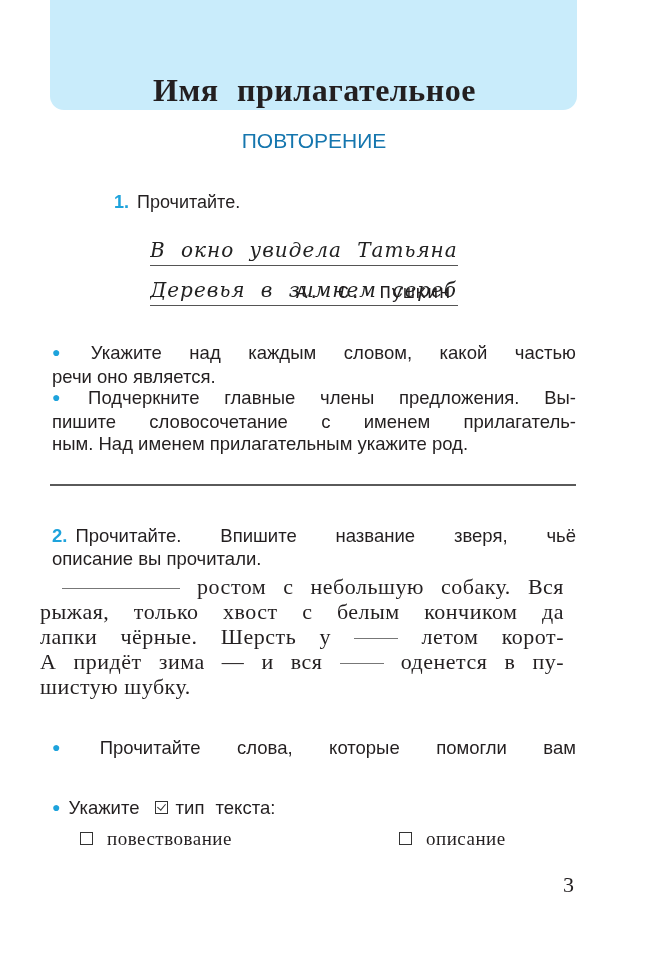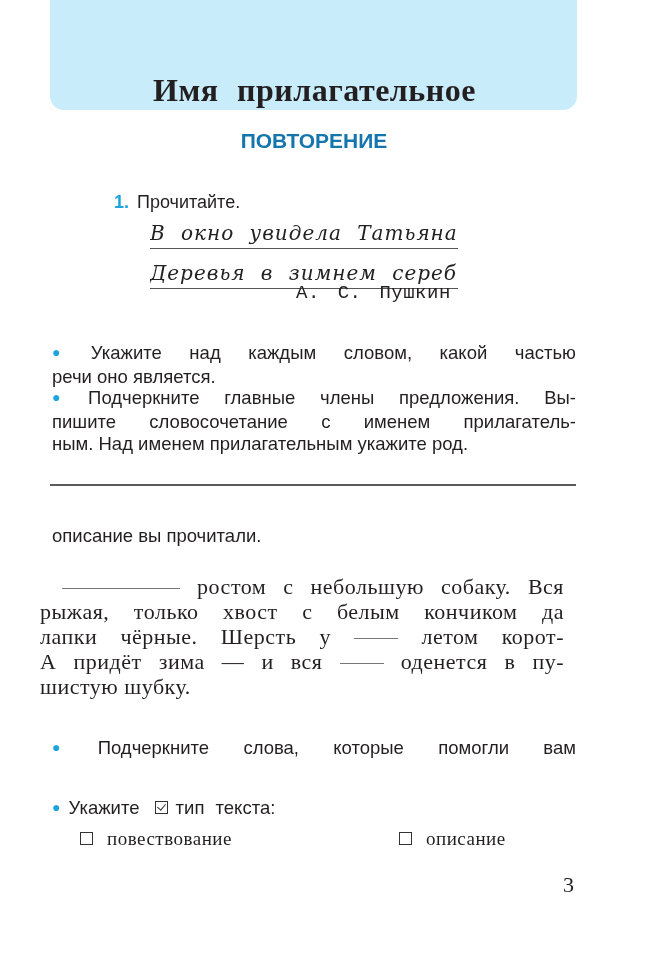--- a/index.html
+++ b/index.html
@@ -11,30 +11,30 @@
       position: absolute; left: 50px; top: 0; width: 527px; height: 110px;
       background: #c9ecfb; border-radius: 0 0 14px 14px;
     }
     .chapter-title {
       position: absolute; left: 0; width: 629px; top: 72px; text-align: center;
       font-family: "Liberation Serif", serif; font-weight: bold; font-size: 32px; letter-spacing: 0.5px;
       color: #231f20; word-spacing: 10px;
     }
     .section-title {
       position: absolute; left: 0; width: 628px; top: 129px; text-align: center;
-      font-family: "Liberation Sans", sans-serif; font-weight: bold; font-size: 21px; color: #1576ae;
+      font-family: "Liberation Sans", sans-serif; font-weight: normal; font-size: 21px; color: #1576ae;
     }
     .abs { position: absolute; }
     .num { color: #1ea3dc; font-weight: bold; margin-right: 8px; }
     .task-line { font-size: 18px; line-height: 22px; }
     .script-line {
       position: absolute; left: 150px; width: 308px; height: 30px;
       border-bottom: 1px solid #555; font-family: "DejaVu Serif", serif; font-style: italic;
       font-size: 20px; line-height: 30px; color: #222; letter-spacing: 1px; word-spacing: 8px;
-      white-space: nowrap; overflow: hidden;
+      white-space: nowrap; overflow: hidden; margin-top: 17px;
     }
     .author {
       position: absolute; left: 296px; top: 282px;
       font-family: Liberation Mono, monospace; font-size: 19px; letter-spacing: 0.5px; word-spacing: 6px;
     }
     .para {
       position: absolute; left: 52px; width: 524px;
       font-size: 18.5px; line-height: 22.5px; text-align: justify; text-align-last: left;
     }
     .para .line { display: block; text-align: justify; text-align-last: justify; white-space: nowrap; }
@@ -87,33 +87,34 @@
 
 <div class="para" style="top:387px;">
   <span class="line"><span class="bullet">●</span><span>Подчеркните главные члены предложения. Вы-</span></span>
   <span class="line">пишите словосочетание с именем прилагатель-</span>
   <span class="line last">ным. Над именем прилагательным укажите род.</span>
 </div>
 
 <div class="answer-line"></div>
 
 <div class="para" style="top:525px;">
+  <span class="line"><span class="num">2.</span><span>Прочитайте. Впишите название зверя, чьё</span></span>
   <span class="line last">описание вы прочитали.</span>
 </div>
 
 <div class="story">
   <span class="line"><span class="blank long"></span> <span>ростом с небольшую собаку. Вся</span></span>
   <span class="line">рыжая, только хвост с белым кончиком да</span>
   <span class="line"><span>лапки чёрные. Шерсть у</span> <span class="blank short"></span> <span>летом корот-</span></span>
   <span class="line"><span>А придёт зима — и вся</span> <span class="blank short"></span> <span>оденется в пу-</span></span>
   <span class="line last">шистую шубку.</span>
 </div>
 
 <div class="para" style="top:737px;">
-  <span class="line"><span class="bullet">●</span><span>Подчеркните слова, которые помогли вам</span></span>
+  <span class="line"><span class="bullet">●</span><span>Прочитайте слова, которые помогли вам</span></span>
 </div>
 
 <div class="para" style="top:797px;">
   <span class="line last" style="word-spacing:6px;"><span class="bullet">●</span><span>Укажите</span> <span class="checkbox checked" style="margin-left:4px; margin-right:8px;"></span><span>тип текста:</span></span>
 </div>
 
 <div class="option" style="left:80px;">
   <span class="checkbox"></span><span>повествование</span>
 </div>
 <div class="option" style="left:399px;">

